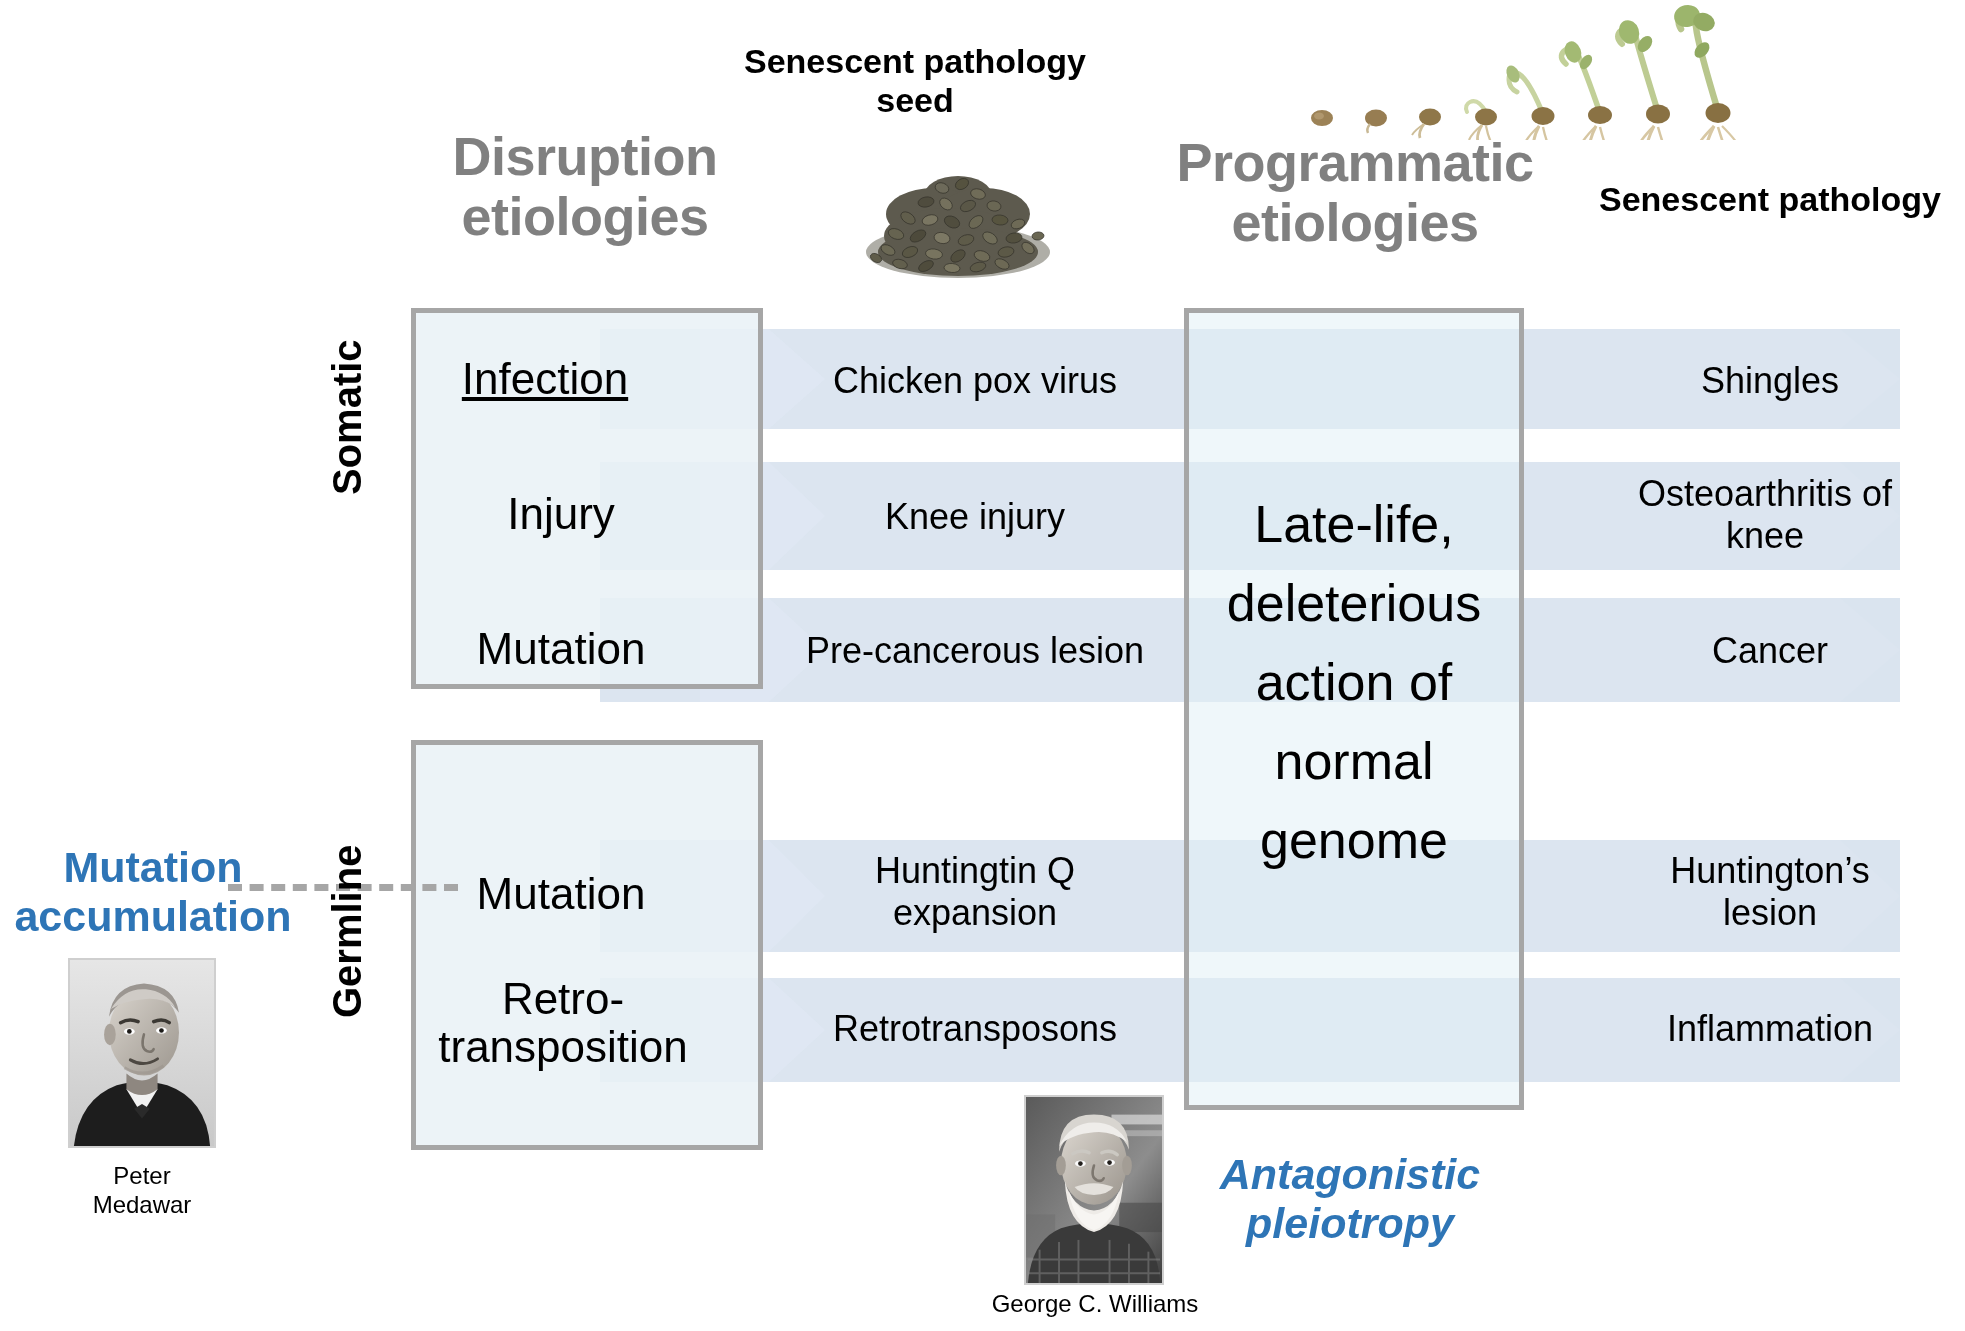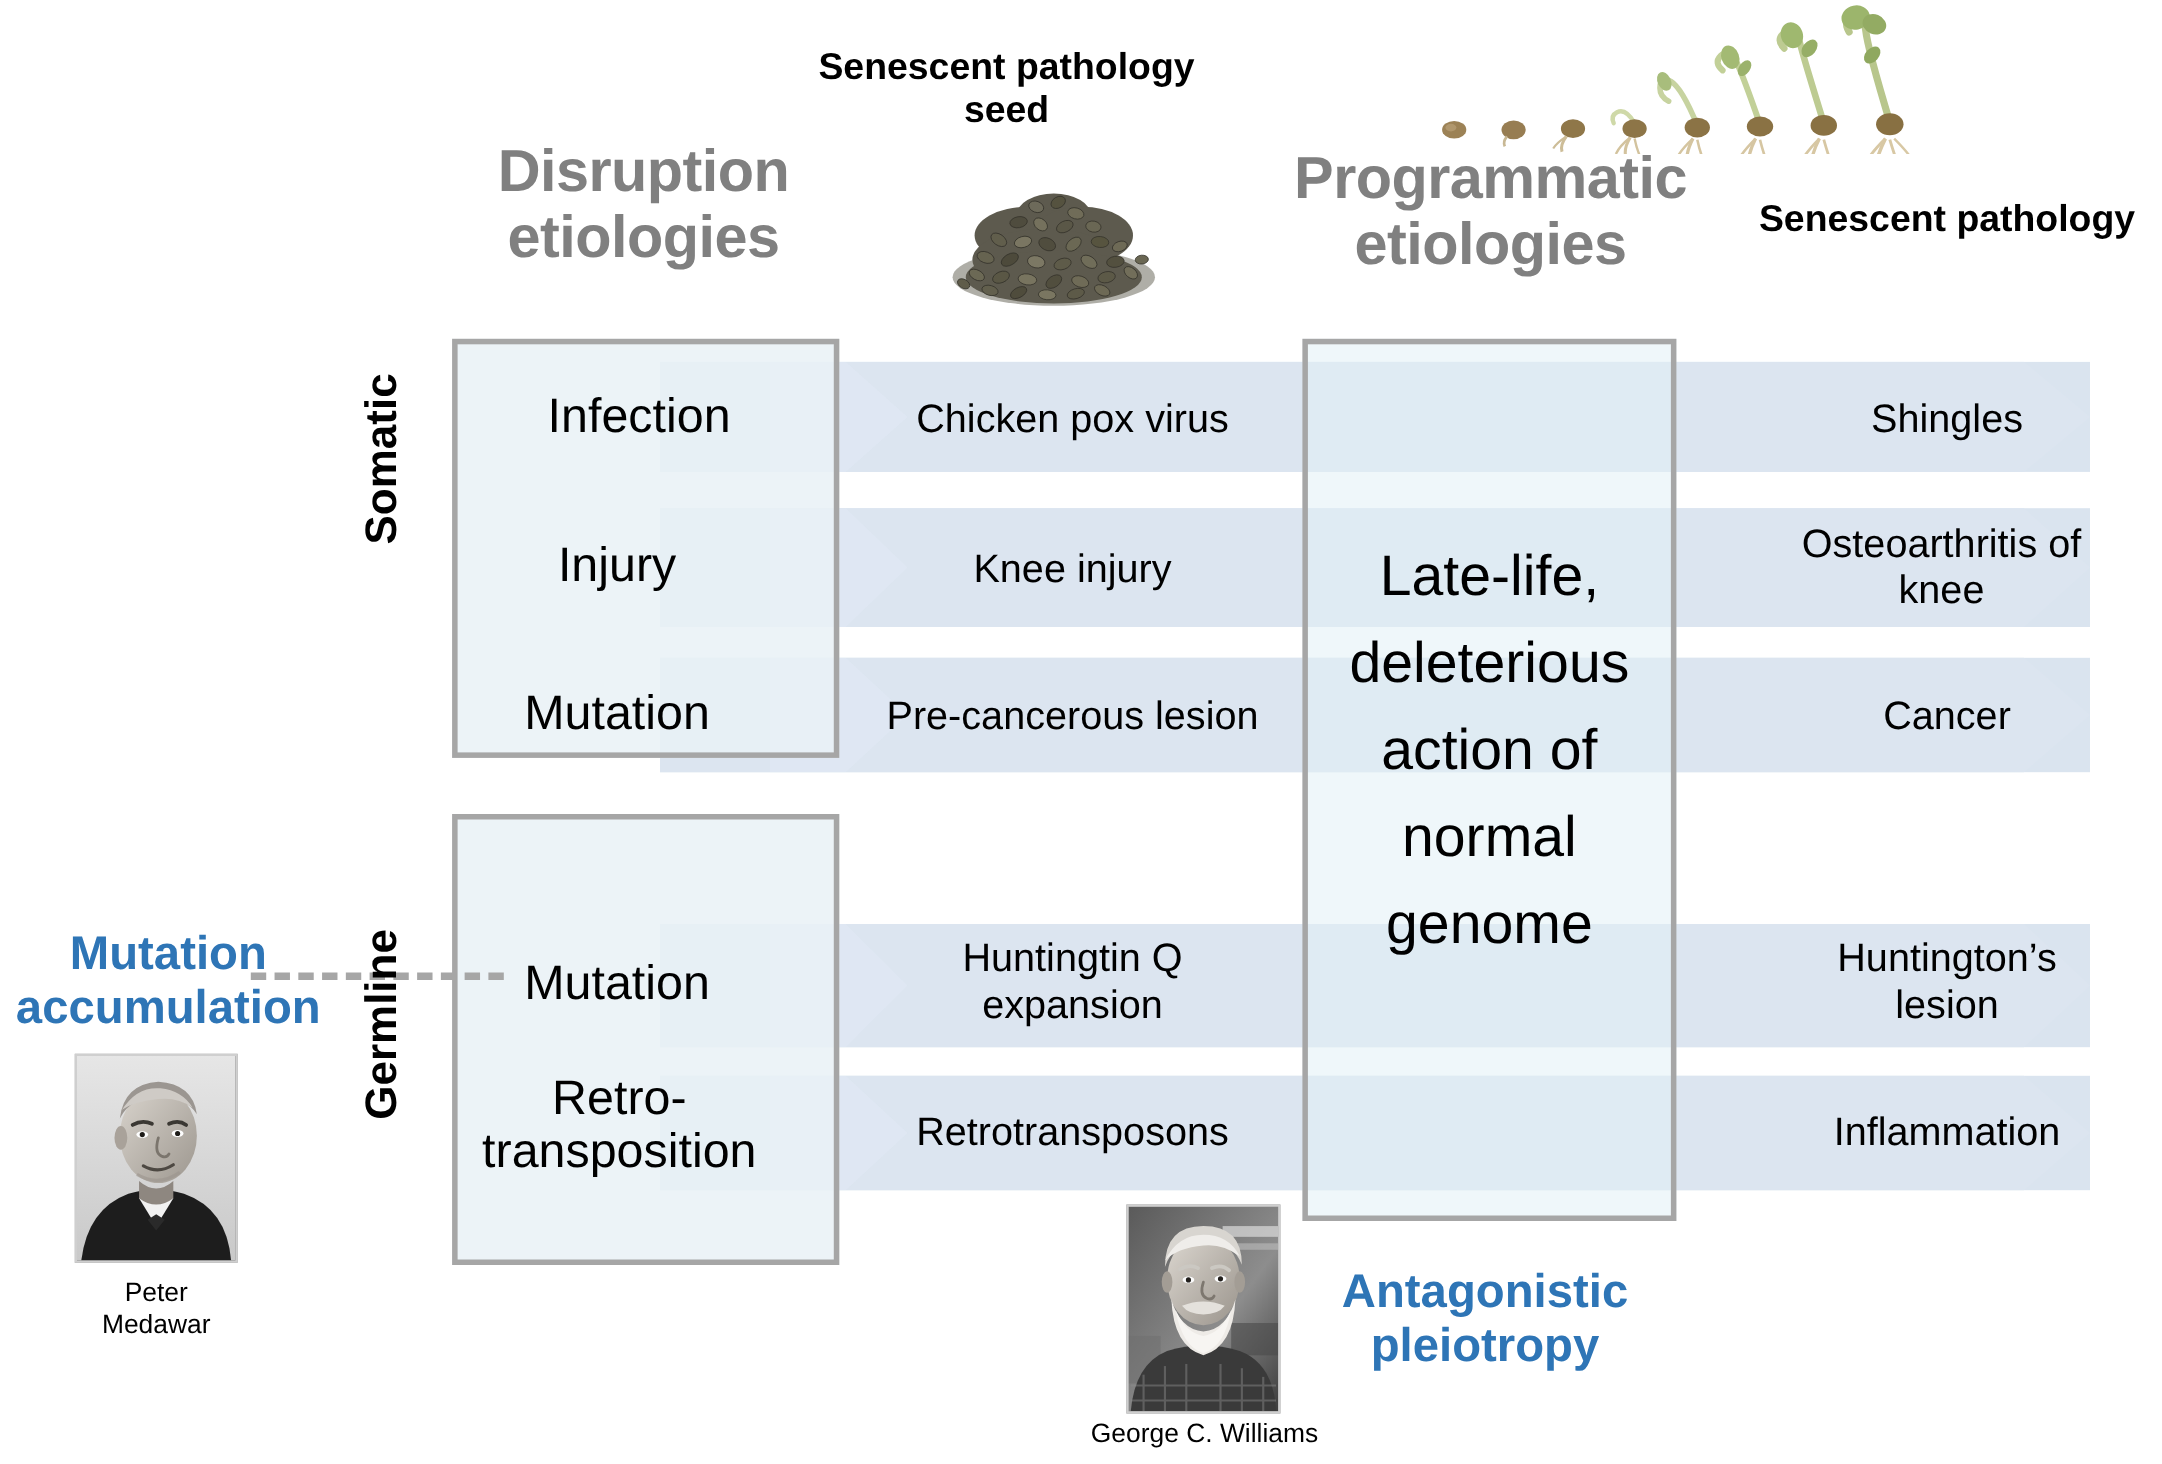--- a/index.html
+++ b/index.html
@@ -332,21 +332,21 @@
         <ellipse cx="402" cy="50" rx="6" ry="9" fill="#8fa85f" transform="rotate(42 402 50)"></ellipse>
         <ellipse cx="418" cy="113" rx="12.5" ry="10" fill="#887042"></ellipse>
         <path d="M414 126 q-10 20 -8 29" stroke="#d8c8a4" stroke-width="3.2" fill="none"></path>
         <path d="M414 126 q-16 16 -20 26" stroke="#d8c8a4" stroke-width="2.6" fill="none"></path>
         <path d="M418 127 q6 20 10 28" stroke="#d8c8a4" stroke-width="2.6" fill="none"></path>
         <path d="M422 126 q14 14 18 22" stroke="#d8c8a4" stroke-width="2.2" fill="none"></path>
       </g>
     </svg>
   </div>
 
-  <div class="etio-label" style="left:431px; top:355px; width:300px;">Infection</div>
+  <div class="etio-label" style="left:395px; top:355px; width:300px;text-decoration:underline;">Infection</div>
   <div class="etio-label" style="left:411px; top:490px; width:300px;">Injury</div>
   <div class="etio-label" style="left:411px; top:625px; width:300px;">Mutation</div>
   <div class="etio-label" style="left:411px; top:870px; width:300px;">Mutation</div>
   <div class="etio-label" style="left:398px; top:975px; width:330px;">Retro-
 transposition</div>
 
   <div class="cell-text" style="left:775px; top:360px; width:400px;">Chicken pox virus</div>
   <div class="cell-text" style="left:775px; top:496px; width:400px;">Knee injury</div>
   <div class="cell-text" style="left:765px; top:630px; width:420px;">Pre-cancerous lesion</div>
   <div class="cell-text" style="left:775px; top:850px; width:400px;">Huntingtin Q
@@ -469,16 +469,16 @@
       <path d="M70 70 q-4 12 3 15 q5 2 7 -2" stroke="#7d776f" stroke-width="2.6" fill="none" stroke-linecap="round"></path>
 
       <path d="M50 92 q20 -8 40 0 q-6 8 -20 8 q-14 0 -20 -8 z" fill="#e4e1dc"></path>
 
       <path d="M40 86 q2 44 30 52 q28 -8 30 -52 q-8 28 -30 30 q-22 -2 -30 -30 z" fill="#eeebe7"></path>
       <path d="M44 96 q6 34 26 40 q20 -6 26 -40 q-10 22 -26 24 q-16 -2 -26 -24 z" fill="#f7f5f2"></path>
     </svg>
   </div>
   <div class="portrait-caption" style="left:960px; top:1290px; width:270px;">George C. Williams</div>
 
-  <div class="theory" style="left:1185px; top:1150px; width:330px;">Antagonistic
+  <div class="theory" style="left:1185px; top:1150px; width:330px;font-style:italic;">Antagonistic
 pleiotropy</div>
 
 </div>
 
 </body></html>

